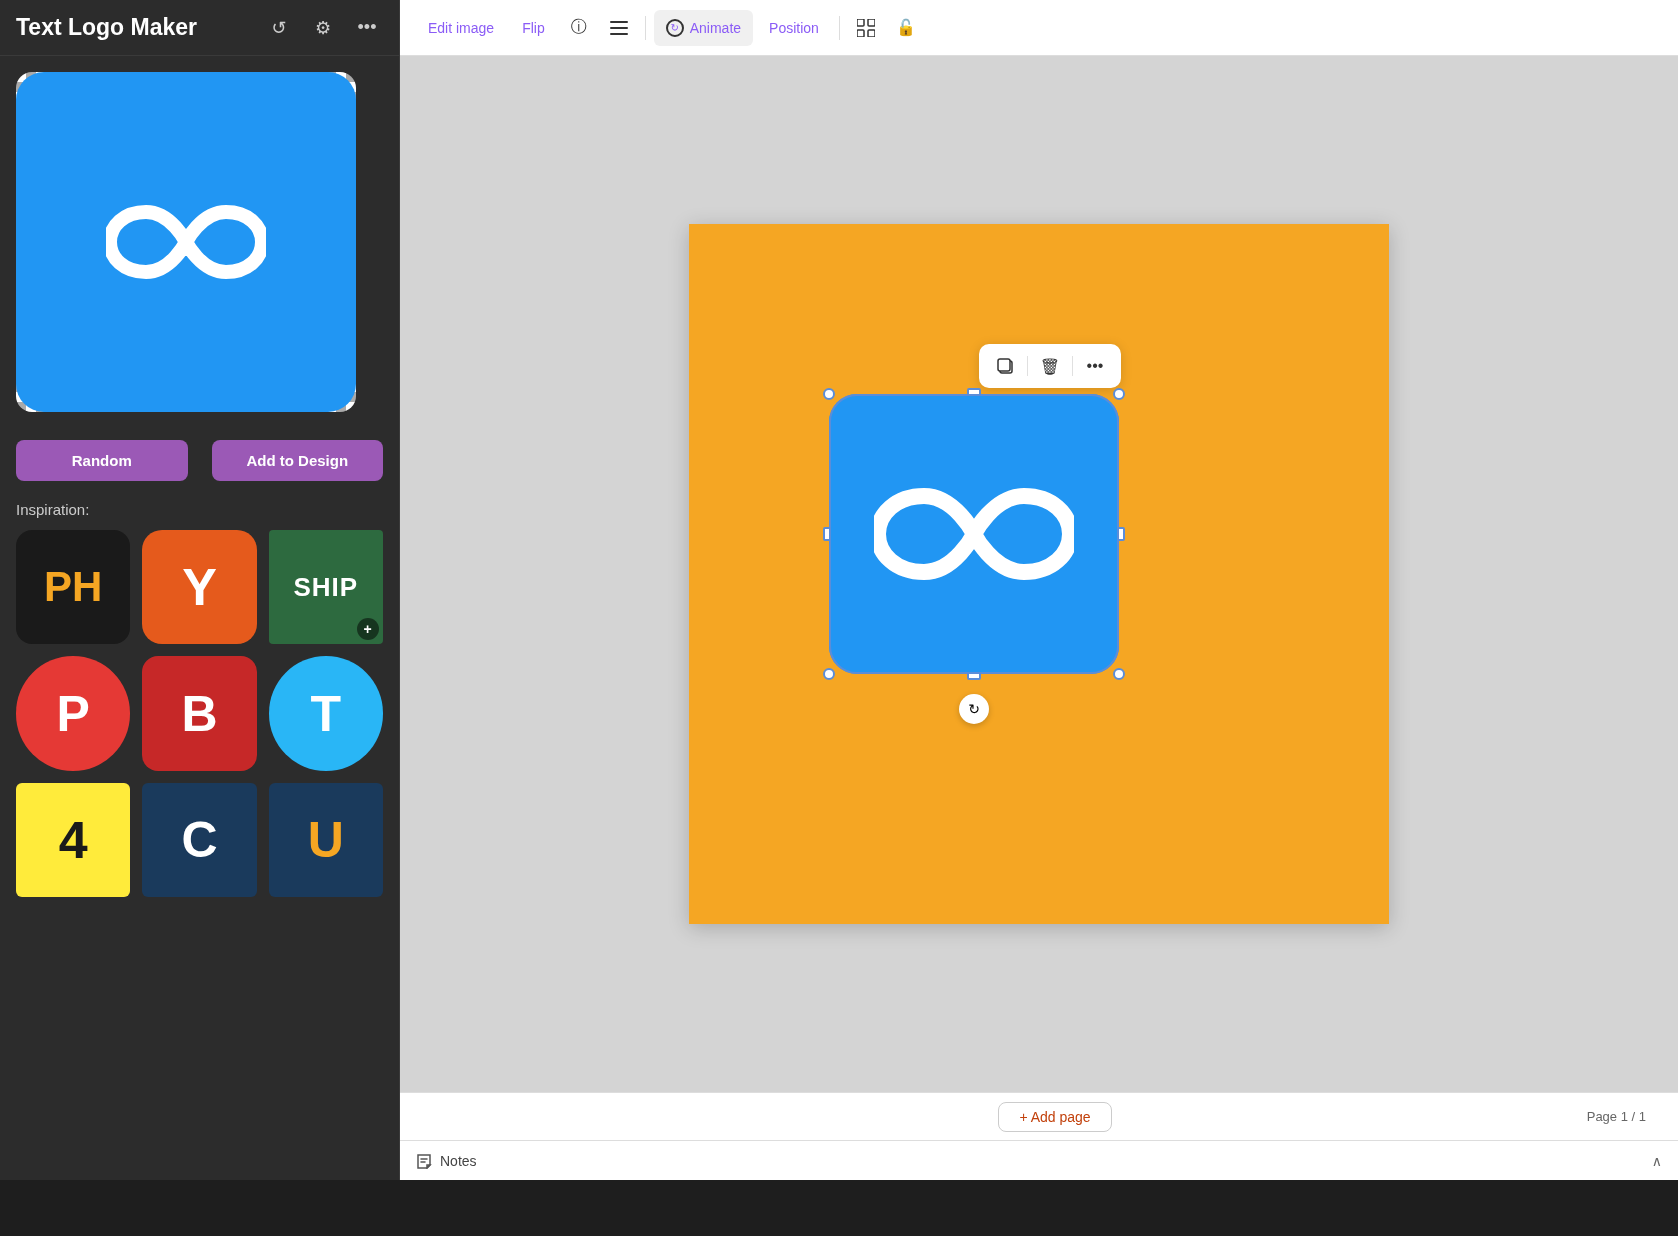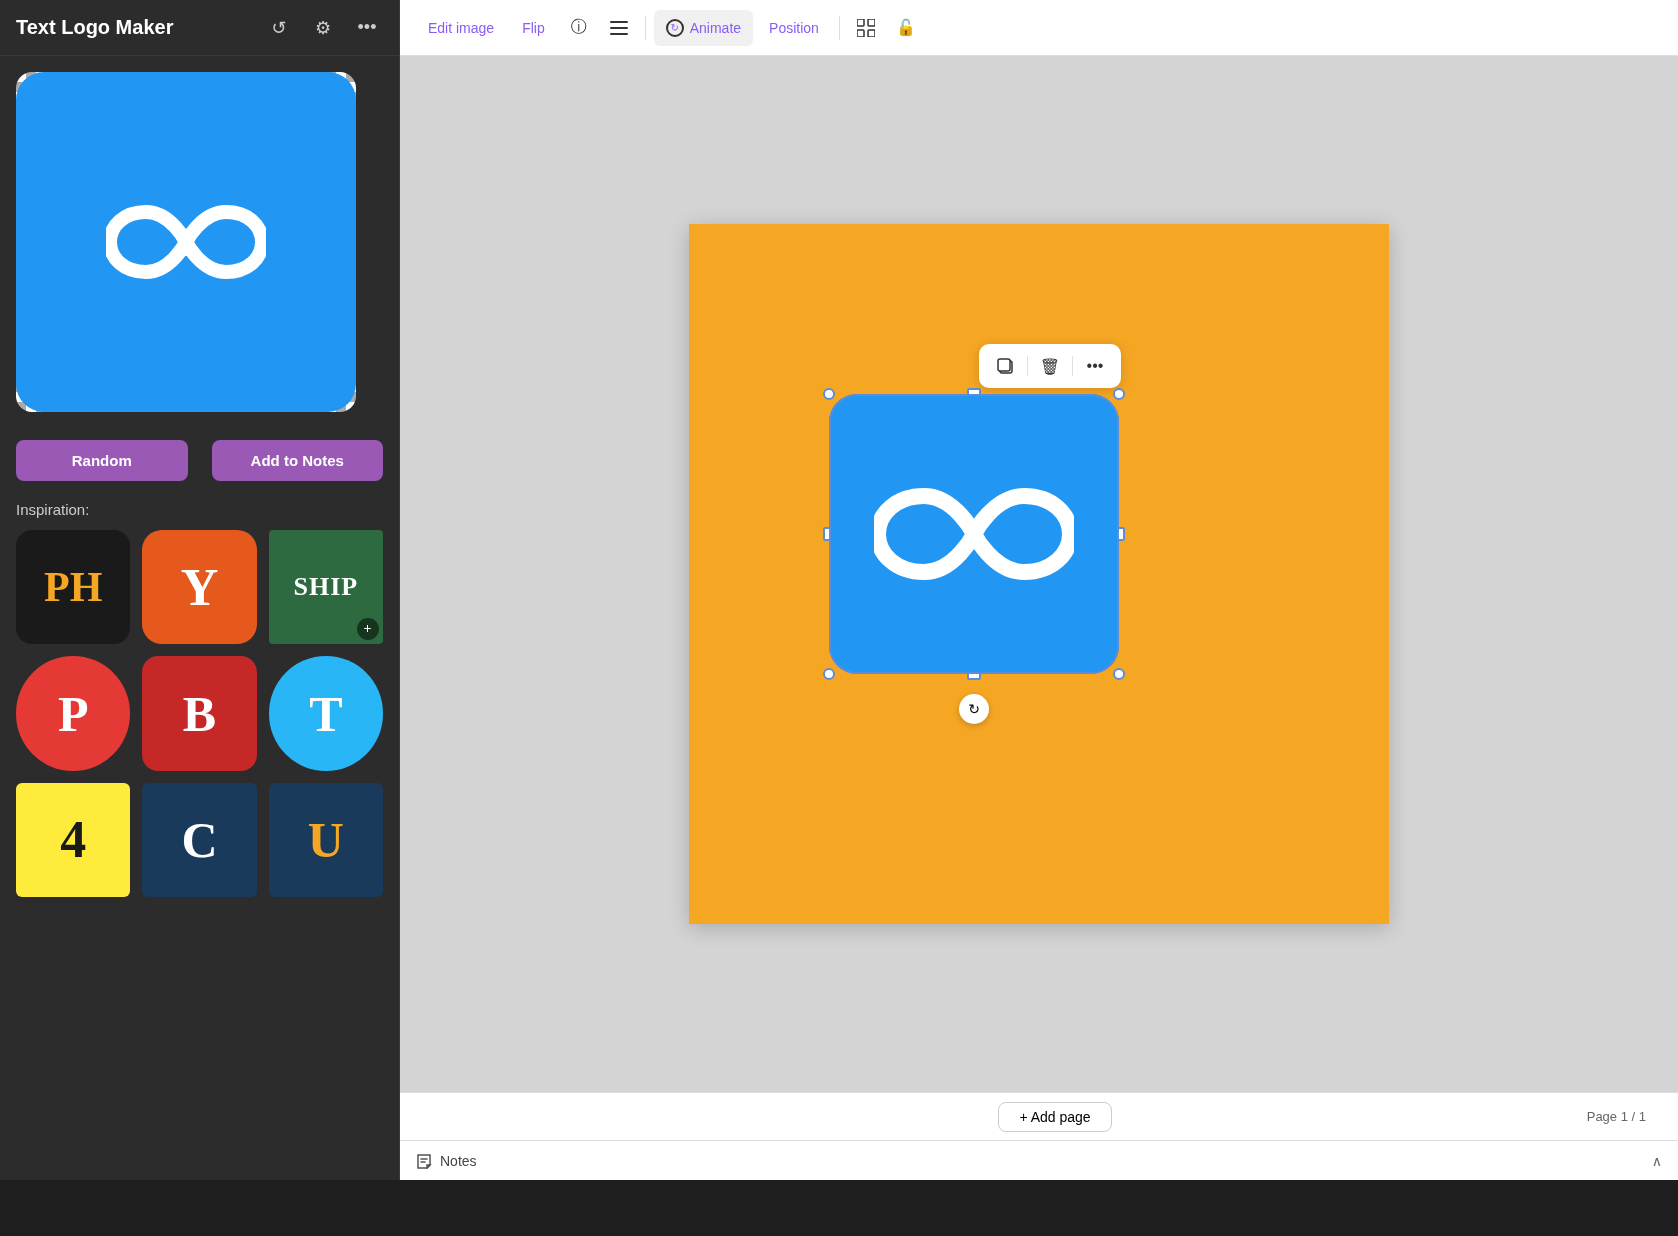--- a/index.html
+++ b/index.html
@@ -11,21 +11,21 @@
       background: #2c2c2c;
       display: flex;
       align-items: center;
       padding: 0 16px;
       gap: 12px;
       border-bottom: 1px solid #3a3a3a;
       flex-shrink: 0;
     }
     .app-title {
       color: #ffffff;
-      font-size: 20px;
+      font-size: 23px;
       font-weight: 600;
       flex: 1;
     }
     .top-bar-icon {
       color: #cccccc;
       font-size: 18px;
       cursor: pointer;
       width: 32px;
       height: 32px;
       display: flex; align-items: center; justify-content: center;
@@ -92,21 +92,20 @@
     }
     .inspiration-label {
       color: #cccccc;
       font-size: 15px;
       margin-bottom: 12px;
     }
     .inspiration-grid {
       display: grid;
       grid-template-columns: repeat(3, 1fr);
       gap: 12px;
-      font-family: Liberation Serif, serif;
     }
     .inspiration-item {
       width: 100%;
       aspect-ratio: 1;
       border-radius: 20px;
       display: flex;
       align-items: center;
       justify-content: center;
       cursor: pointer;
       position: relative;
@@ -314,21 +313,21 @@
       align-items: center;
       justify-content: center;
       position: relative;
     }
     .add-page-btn {
       border: 1px solid #ccc;
       background: white;
       border-radius: 8px;
       padding: 6px 20px;
       font-size: 14px;
-      color: #000000;
+      color: #c2410c;
       cursor: pointer;
       margin-left: 32px;
     }
     .page-indicator {
       position: absolute;
       right: 32px;
       color: #666;
       font-size: 13px;
     }
 
@@ -401,21 +400,21 @@
           <svg class="infinity-icon" viewBox="0 0 160 80">
             <path d="M80,40 C80,40 65,10 40,10 C18,10 4,24 4,40 C4,56 18,70 40,70 C65,70 80,40 80,40 Z
                      M80,40 C80,40 95,10 120,10 C142,10 156,24 156,40 C156,56 142,70 120,70 C95,70 80,40 80,40 Z" fill="none" stroke="white" stroke-width="14" stroke-linecap="round"></path>
           </svg>
         </div>
       </div>
     </div>
 
     <div class="button-row">
       <button class="btn-purple">Random</button>
-      <button class="btn-purple">Add to Notes</button>
+      <button class="btn-purple">Add to Design</button>
     </div>
 
     <div class="inspiration-section">
       <div class="inspiration-label">Inspiration:</div>
       <div class="inspiration-grid">
 
         <div class="inspiration-item" style="background:#1a1a1a; border-radius:16px; color:#f5a623; font-size:42px;">
           PH
         </div>
 

